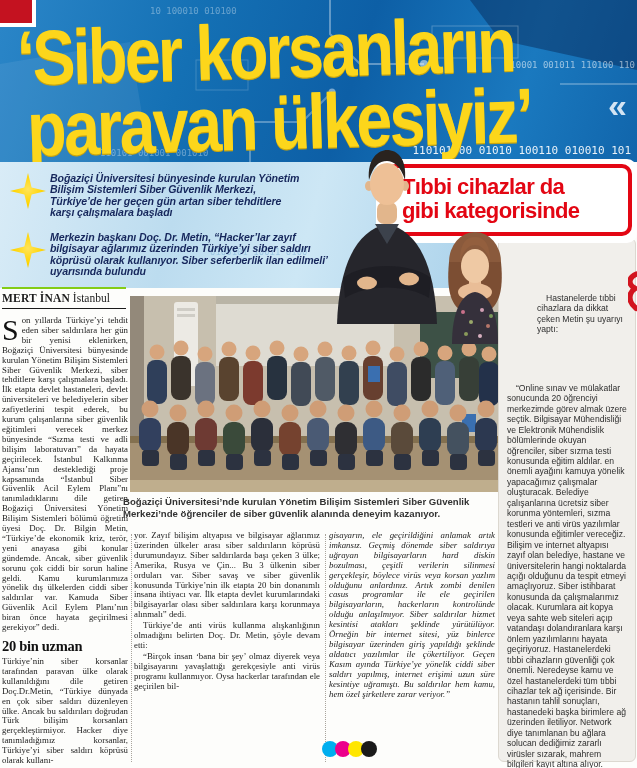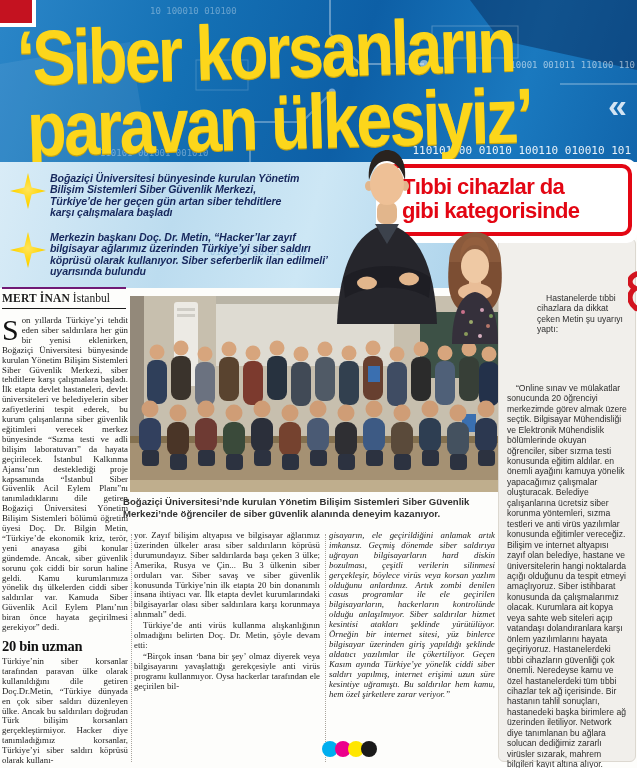--- a/index.html
+++ b/index.html
@@ -80,21 +80,21 @@
 
   
   .man-photo   { position:absolute; left:323px; top:146px; width:128px; height:178px; z-index:6; }
   .woman-photo { position:absolute; left:436px; top:226px; width:78px;  height:118px; z-index:6; }
   .group-photo { position:absolute; left:130px; top:296px; width:368px; height:196px; z-index:2;
                  box-shadow:0 0 0 1px #b9b2a4 inset; }
 
   
   .byline {
     position:absolute; left:2px; top:287px; width:124px; z-index:2;
-    border-top:2px solid #701a75; border-bottom:1px solid #1a1a1a;
+    border-top:2px solid #84cc16; border-bottom:1px solid #1a1a1a;
     padding:3px 0 4px 0; font-size:11.5px;
   }
   .byline .author { font-weight:bold; letter-spacing:.2px; }
   .byline .loc { font-weight:normal; }
 
   .col { position:absolute; text-align:justify; font-size:8.8px; line-height:9.9px; color:#222; z-index:2; }
   .col p { text-align:justify; }
   .col1 { left:2px;   top:316px; width:126px; height:452px; }
   .col2 { left:134px; top:531px; width:186px; height:237px; }
   .col3 { left:329px; top:531px; width:166px; height:237px;font-style:italic; }

